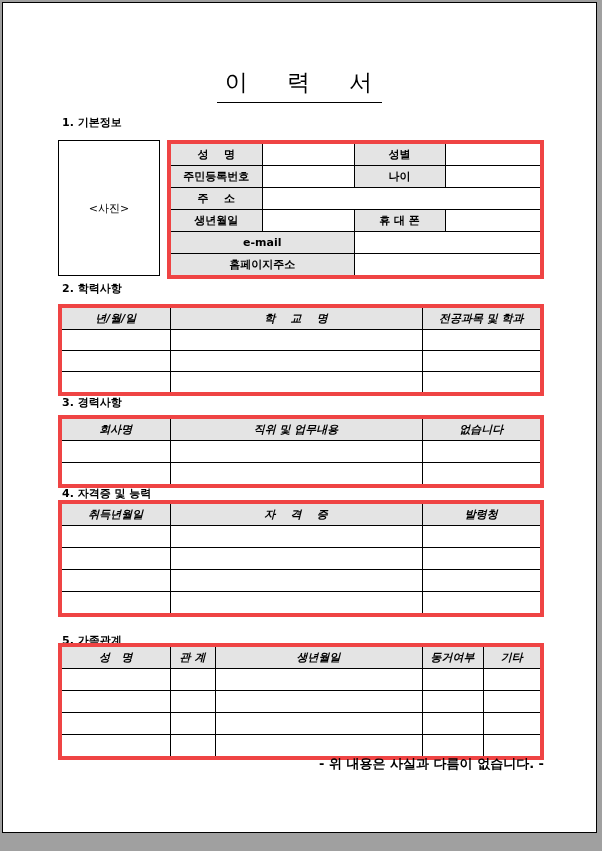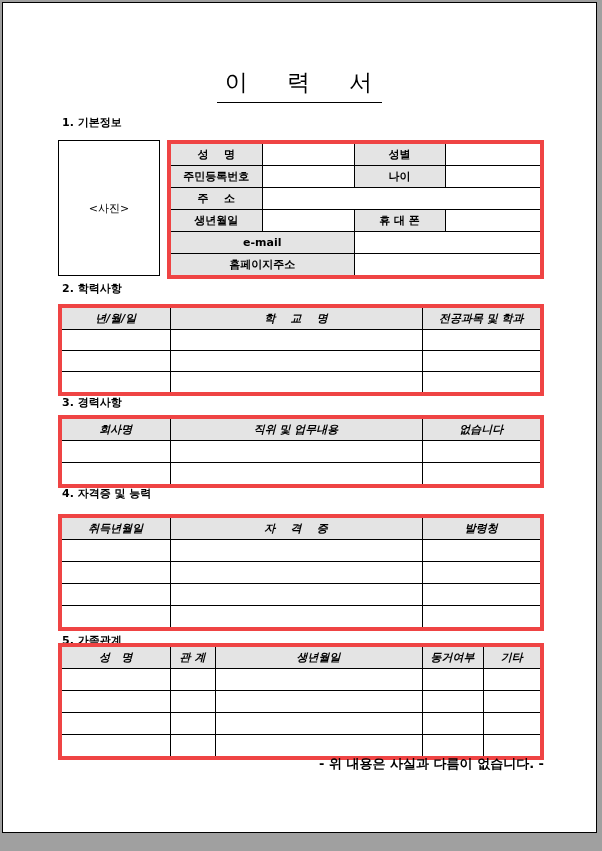--- a/index.html
+++ b/index.html
@@ -151,21 +151,21 @@
     <tr class="row22">
       <td></td>
       <td></td>
       <td></td>
     </tr>
   </tbody>
     </table>
 
   <div class="sec-h" style="left:59px;top:483px;">4. 자격증 및 능력</div>
 
-  <table class="t" style="left:55px;top:497px;width:482px;margin-top:14px;">
+  <table class="t" style="left:55px;top:497px;width:482px;">
     <colgroup>
         <col style="width:110px">
         <col style="width:252px">
         <col style="width:120px">
       </colgroup>
     <tbody>
         <tr class="hrow">
       <td class="hd">취득년월일</td>
       <td class="hd">자    격    증</td>
       <td class="hd">발령청</td>

